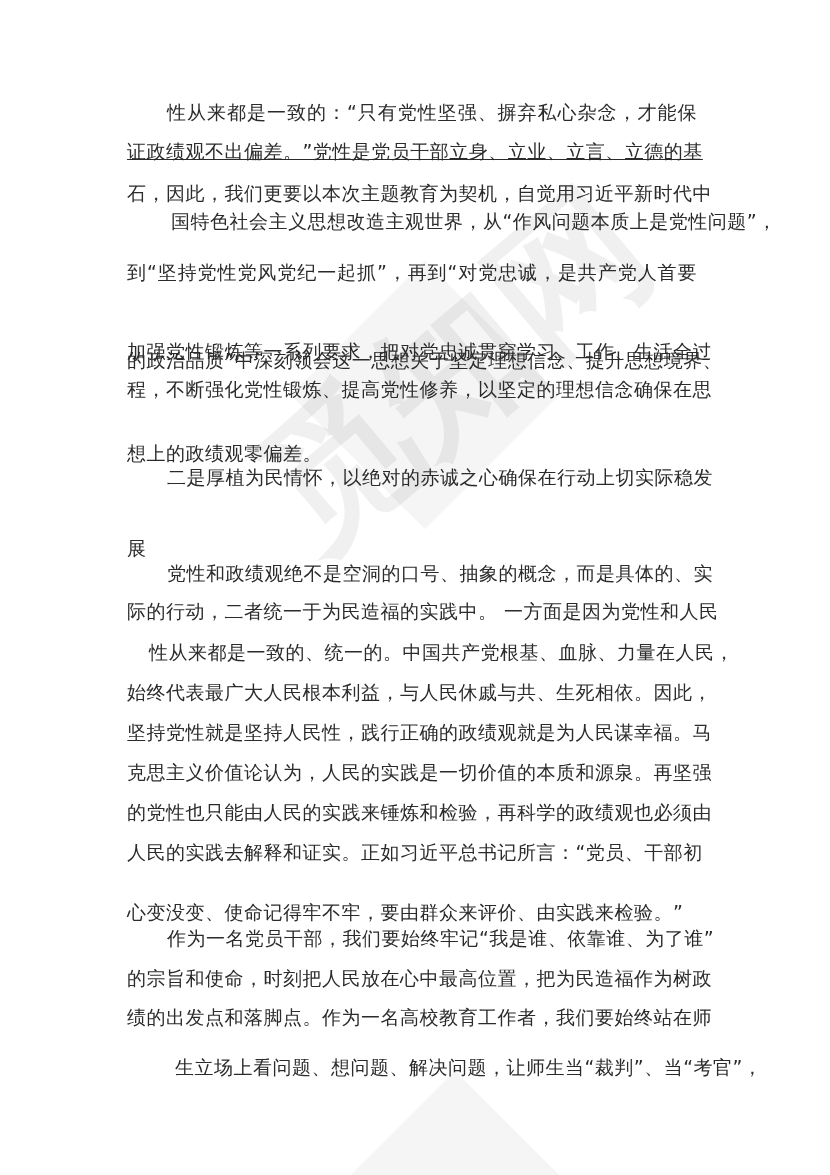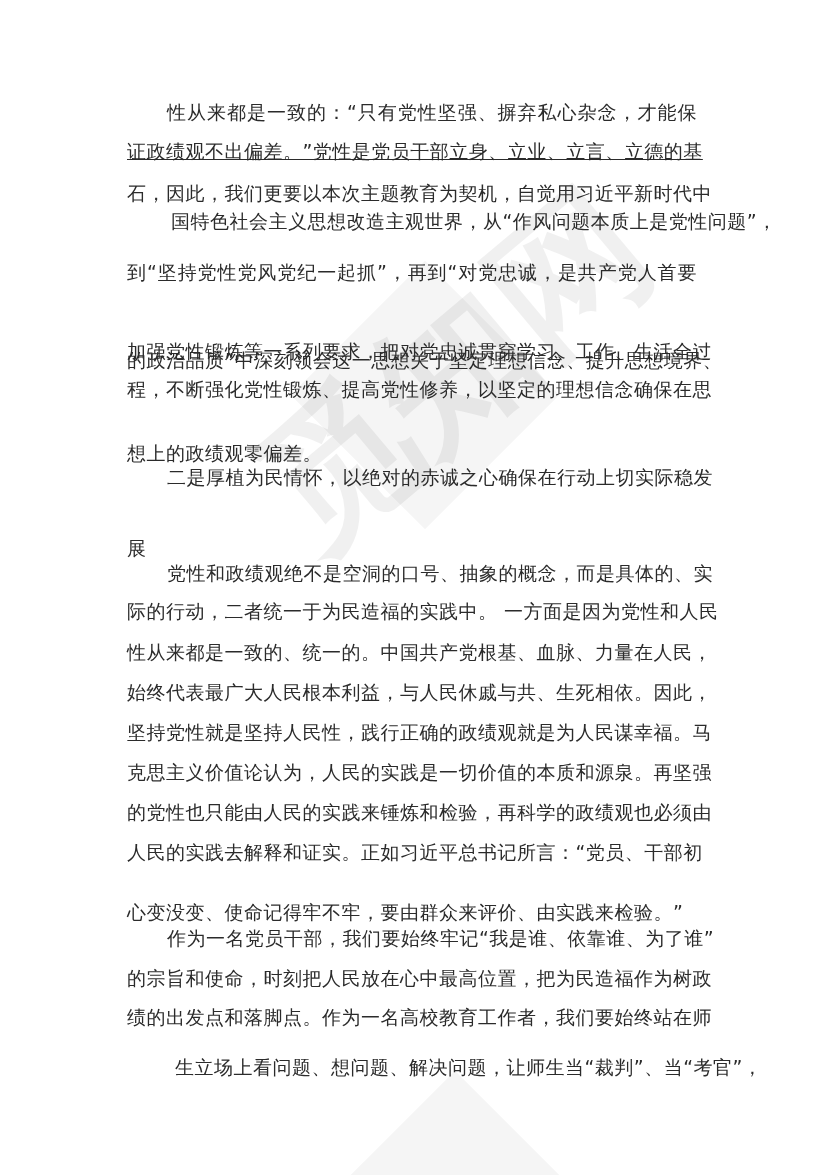--- a/index.html
+++ b/index.html
@@ -78,21 +78,21 @@
       <div class="line" style="top: 209px; margin-left: 44px;">国特色社会主义思想改造主观世界，从“作风问题本质上是党性问题”，</div>
       <div class="line" style="top: 260px;">到“坚持党性党风党纪一起抓”，再到“对党忠诚，是共产党人首要</div>
       <div class="line" style="top: 300px; margin-top: 48px;">的政治品质”中深刻领会这一思想关于坚定理想信念、提升思想境界、</div>
       <div class="line" style="top: 339px;">加强党性锻炼等一系列要求，把对党忠诚贯穿学习、工作、生活全过</div>
       <div class="line" style="top: 377px;">程，不断强化党性锻炼、提高党性修养，以坚定的理想信念确保在思</div>
       <div class="line last" style="top: 425px;">想上的政绩观零偏差。</div>
       <div class="line indent" style="top: 465px;">二是厚植为民情怀，以绝对的赤诚之心确保在行动上切实际稳发</div>
       <div class="line last" style="top: 520px;">展</div>
       <div class="line indent" style="top: 561px;">党性和政绩观绝不是空洞的口号、抽象的概念，而是具体的、实</div>
       <div class="line" style="top: 599px;">际的行动，二者统一于为民造福的实践中。 一方面是因为党性和人民</div>
-      <div class="line" style="top: 640px;">性从来都是一致的、统一的。中国共产党根基、血脉、力量在人民，</div>
+      <div class="line" style="top: 640px; margin-left: 22px;">性从来都是一致的、统一的。中国共产党根基、血脉、力量在人民，</div>
       <div class="line" style="top: 680px;">始终代表最广大人民根本利益，与人民休戚与共、生死相依。因此，</div>
       <div class="line" style="top: 720px;">坚持党性就是坚持人民性，践行正确的政绩观就是为人民谋幸福。马</div>
       <div class="line" style="top: 760px;">克思主义价值论认为，人民的实践是一切价值的本质和源泉。再坚强</div>
       <div class="line" style="top: 800px;">的党性也只能由人民的实践来锤炼和检验，再科学的政绩观也必须由</div>
       <div class="line" style="top: 840px;">人民的实践去解释和证实。正如习近平总书记所言：“党员、干部初</div>
       <div class="line last" style="top: 884px;">心变没变、使命记得牢不牢，要由群众来评价、由实践来检验。”</div>
       <div class="line indent" style="top: 926px;">作为一名党员干部，我们要始终牢记“我是谁、依靠谁、为了谁”</div>
       <div class="line" style="top: 966px;">的宗旨和使命，时刻把人民放在心中最高位置，把为民造福作为树政</div>
       <div class="line" style="top: 1005px;">绩的出发点和落脚点。作为一名高校教育工作者，我们要始终站在师</div>
       <div class="line" style="top: 1055px; margin-left: 48px;">生立场上看问题、想问题、解决问题，让师生当“裁判”、当“考官”，</div>

